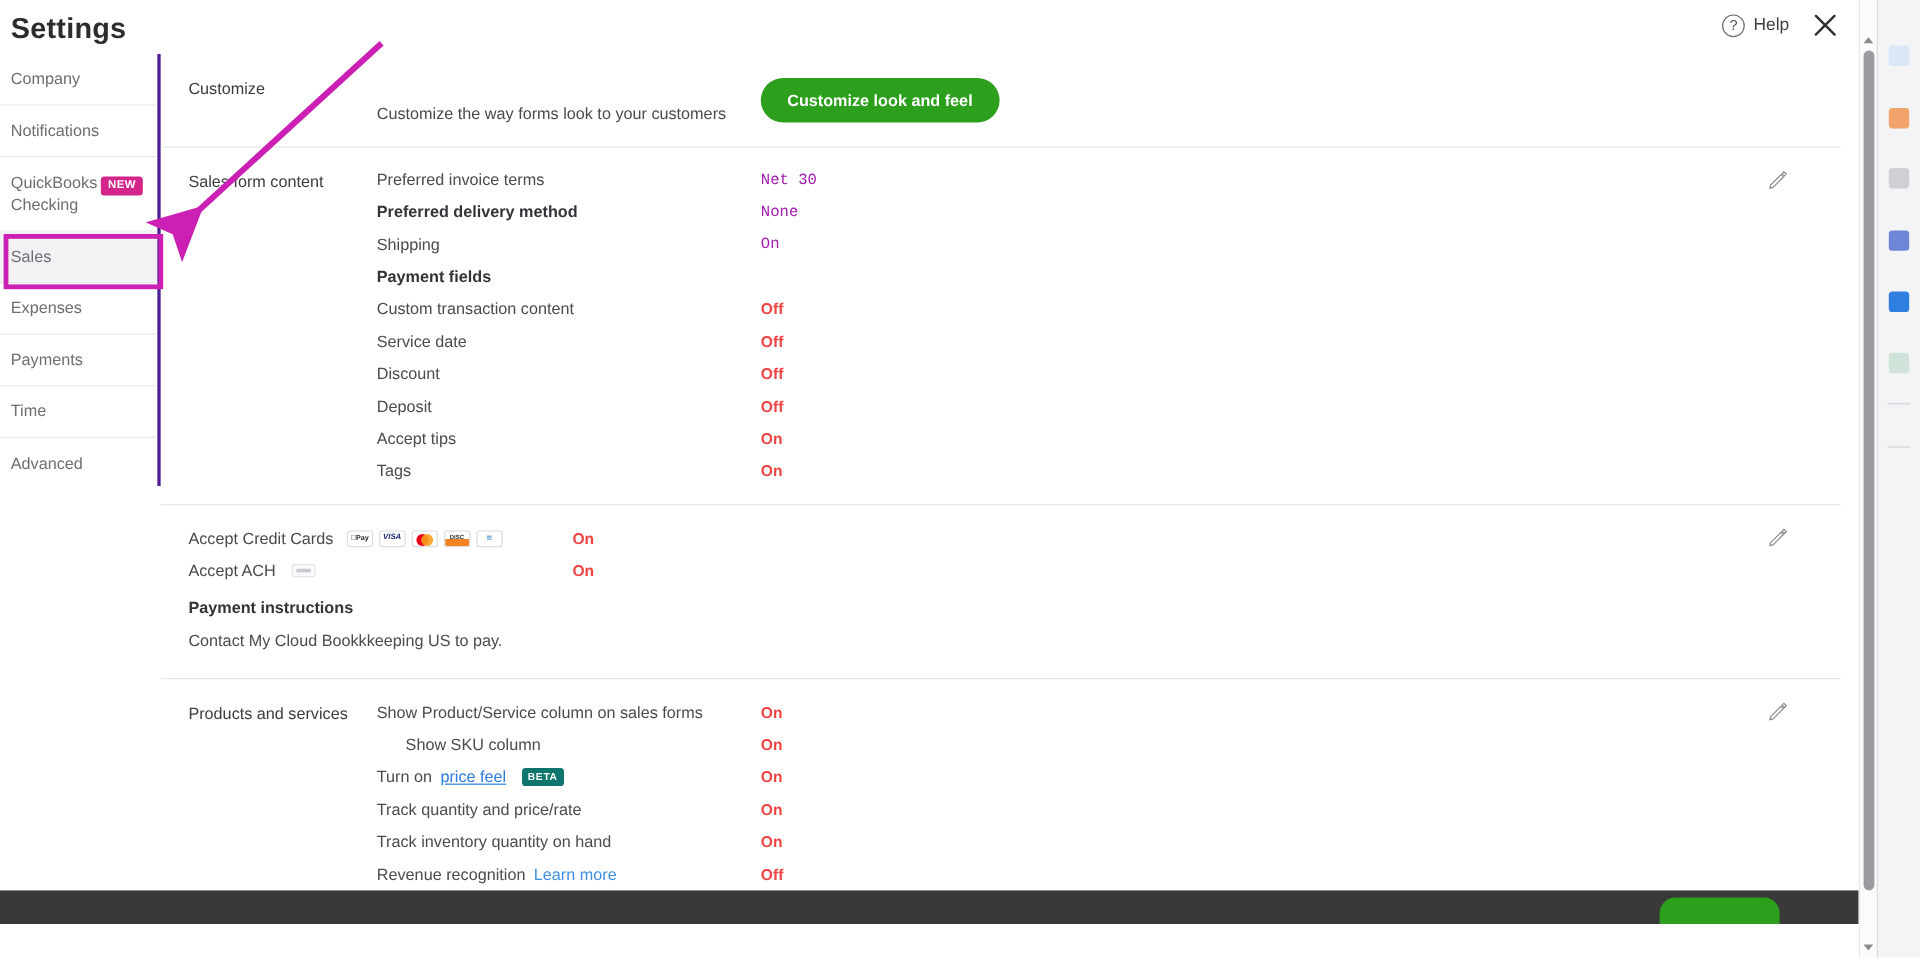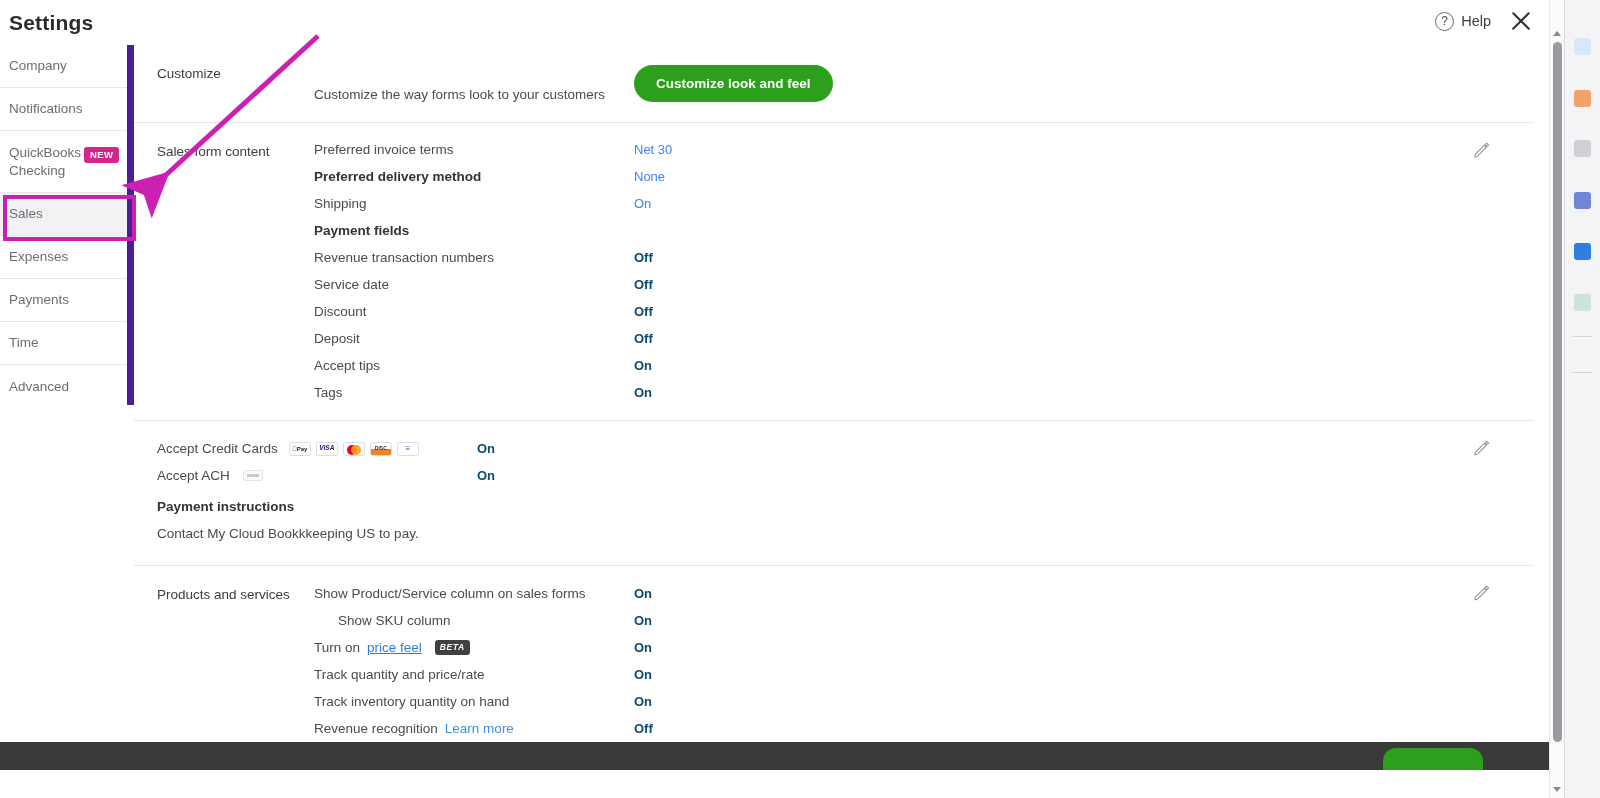--- a/index.html
+++ b/index.html
@@ -61,21 +61,21 @@
   .app {
     position: absolute; top: 0; left: 0;
     width: 1549px; height: 770px;
     background: #ffffff;
     overflow: hidden;
   }
 
   
   .hdr-title {
     position: absolute; left: 9px; top: 11px;
-    font-size: 21px; font-weight: 700; color: #2c2c2c;
+    font-size: 24px; font-weight: 700; color: #2c2c2c;
     letter-spacing: .2px;
   }
   .hdr-right {
     position: absolute; right: 14px; top: 7px;
     display: flex; align-items: center; gap: 16px;
   }
   .help-grp { display: flex; align-items: center; gap: 7px; cursor: pointer; }
   .q-circle {
     width: 19px; height: 19px; border-radius: 50%;
     border: 1.4px solid #6b6b70;
@@ -90,21 +90,21 @@
     content: ""; position: absolute; left: 2px; top: 13px;
     width: 24px; height: 2.2px; background: #2f2f33; border-radius: 1px;
   }
   .close-x::before { transform: rotate(45deg); }
   .close-x::after  { transform: rotate(-45deg); }
 
   
   .nav {
     position: absolute; left: 0; top: 45px;
     width: 134px; height: 360px;
-    border-right: 7px solid #4c1d95;
+    border-right: 3px solid #4c1d95;
     background: #fff;
   }
   .nav-item {
     position: relative;
     height: 43px;
     display: flex; align-items: center;
     padding-left: 9px;
     font-size: 13.5px; color: #6d6d72;
     border-bottom: 1px solid #e8e8ea;
     cursor: pointer;
@@ -153,36 +153,35 @@
     padding: 0 0 0 23px;
   }
   .row-label {
     width: 320px; flex: 0 0 320px;
     font-size: 13.5px; color: #4a4a4f;
     display: flex; align-items: center; gap: 7px;
   }
   .row-label.bold { font-weight: 700; color: #333338; }
   .row-label.indent { padding-left: 24px; }
   .row-val {
-    font-size: 13px; color: #0c4a6e; font-weight: 600;
-  }
-  .row-val.light { font-weight: 400; color: #3b82f6; }
+    font-size: 13px; color: #ef4444; font-weight: 600;
+  }
+  .row-val.light { font-weight: 400; color: #a21caf; font-family: Liberation Mono, monospace; }
   .pencil {
     position: absolute; right: 44px; top: 18px;
     width: 17px; height: 17px; cursor: pointer;
   }
 
   .link { color: #2a7de1; text-decoration: underline; }
   .link-plain { color: #3f8fe0; text-decoration: none; }
   .beta {
-    background: #404040; color: #fff;
+    background: #0f766e; color: #fff;
     font-size: 8.5px; font-weight: 700; letter-spacing: .6px;
     padding: 2px 5px 2.5px; border-radius: 3px;
     margin-left: 6px;
-    font-style: italic;
   }
 
   
   .btn-green {
     background: #2ca01c; color: #fff;
     border: none; border-radius: 22px;
     font-size: 13.5px; font-weight: 700;
     padding: 11px 22px; cursor: pointer;
     font-family: "Liberation Sans", sans-serif;
     white-space: nowrap;
@@ -320,21 +319,21 @@
           </div>
           <div class="row">
             <div class="row-label">Shipping</div>
             <div class="row-val light">On</div>
           </div>
           <div class="row">
             <div class="row-label bold">Payment fields</div>
             <div class="row-val light"></div>
           </div>
           <div class="row">
-            <div class="row-label">Revenue transaction numbers</div>
+            <div class="row-label">Custom transaction content</div>
             <div class="row-val">Off</div>
           </div>
           <div class="row">
             <div class="row-label">Service date</div>
             <div class="row-val">Off</div>
           </div>
           <div class="row">
             <div class="row-label">Discount</div>
             <div class="row-val">Off</div>
           </div>

